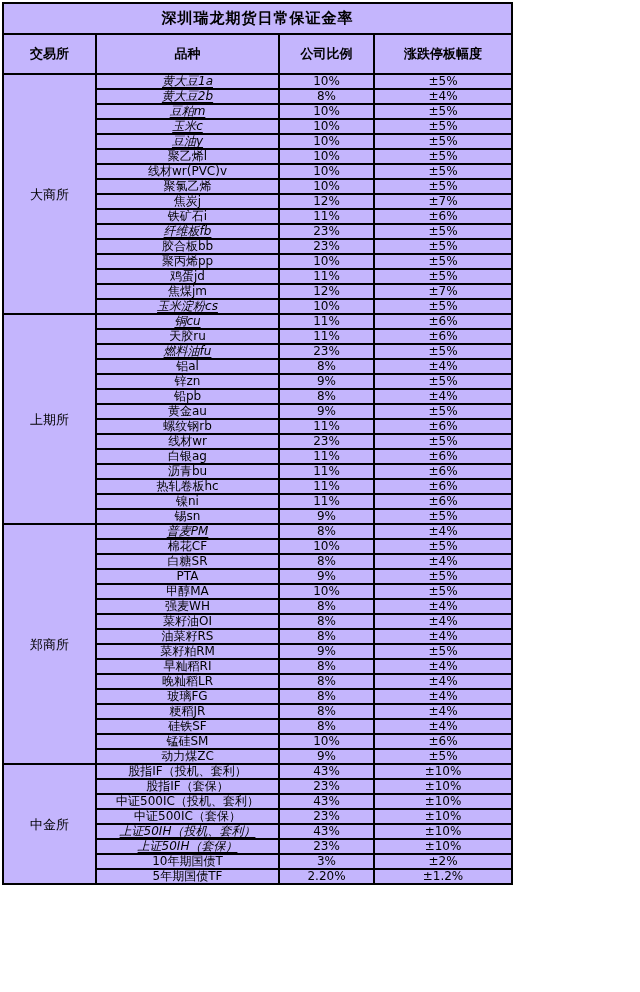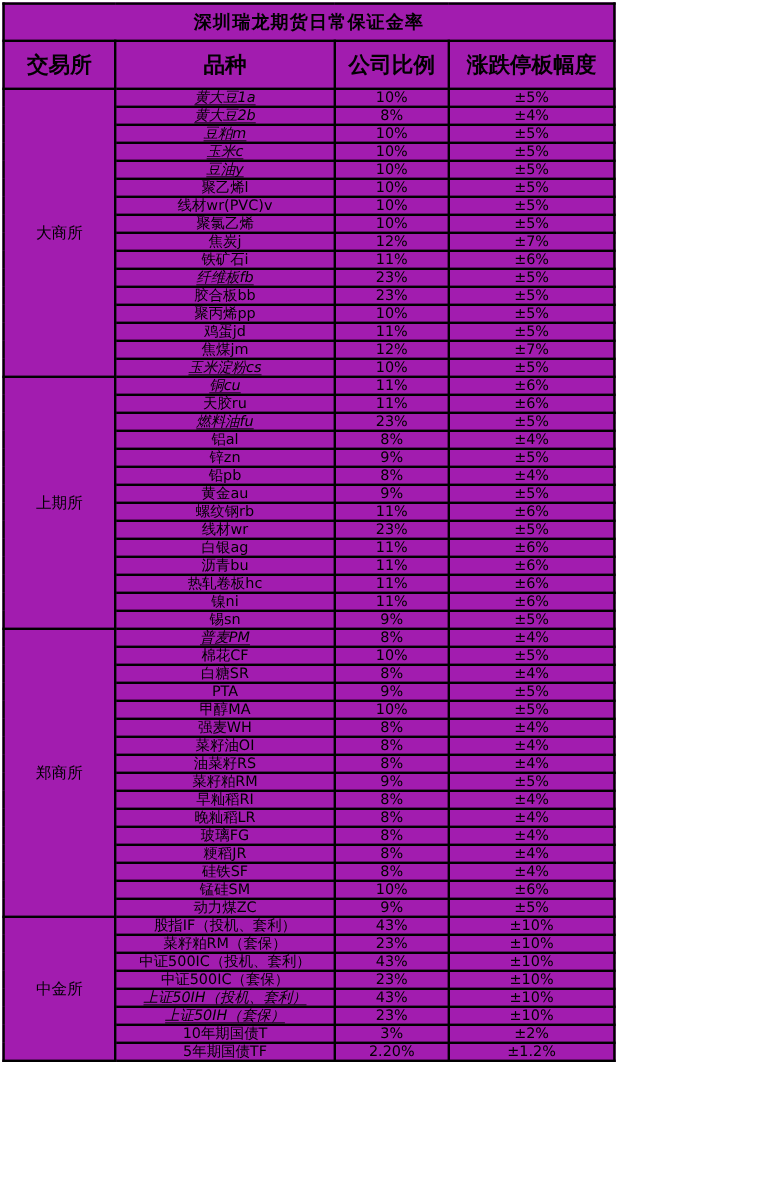--- a/index.html
+++ b/index.html
@@ -8,21 +8,21 @@
     background: #ffffff;
     width: 640px;
     height: 992px;
     font-family: "DejaVu Sans", "Liberation Sans", sans-serif;
     color: #000;
   }
   table.margin-table {
     border-collapse: collapse;
     table-layout: fixed;
     margin: 2px 0 0 2px;
-    background: #a21caf;
+    background: #c4b5fd;
   }
   table.margin-table col.c-exchange { width: 93px; }
   table.margin-table col.c-product  { width: 183px; }
   table.margin-table col.c-ratio    { width: 95px; }
   table.margin-table col.c-limit    { width: 138px; }
 
   table.margin-table th,
   table.margin-table td {
     border: 2px solid #000;
     text-align: center;
@@ -32,21 +32,21 @@
     white-space: nowrap;
   }
   .title-cell {
     height: 29px;
     font-size: 15px;
     font-weight: bold;
     letter-spacing: 1px;
   }
   .header-row th {
     height: 38px;
-    font-size: 18px;
+    font-size: 13px;
     font-weight: bold;
   }
   tbody td {
     height: 13px;
     font-size: 12px;
     line-height: 13px;
   }
   td.exchange-cell {
     font-size: 13px;
     font-weight: normal;
@@ -312,21 +312,21 @@
         <td class="ratio-cell">9%</td>
         <td class="limit-cell">±5%</td>
       </tr>
       <tr>
         <td class="exchange-cell" rowspan="8">中金所</td>
         <td class="product-cell"><span>股指IF（投机、套利）</span></td>
         <td class="ratio-cell">43%</td>
         <td class="limit-cell">±10%</td>
       </tr>
       <tr>
-        <td class="product-cell"><span>菜籽粕RM（套保）</span></td>
+        <td class="product-cell"><span>股指IF（套保）</span></td>
         <td class="ratio-cell">23%</td>
         <td class="limit-cell">±10%</td>
       </tr>
       <tr>
         <td class="product-cell"><span>中证500IC（投机、套利）</span></td>
         <td class="ratio-cell">43%</td>
         <td class="limit-cell">±10%</td>
       </tr>
       <tr>
         <td class="product-cell"><span>中证500IC（套保）</span></td>

